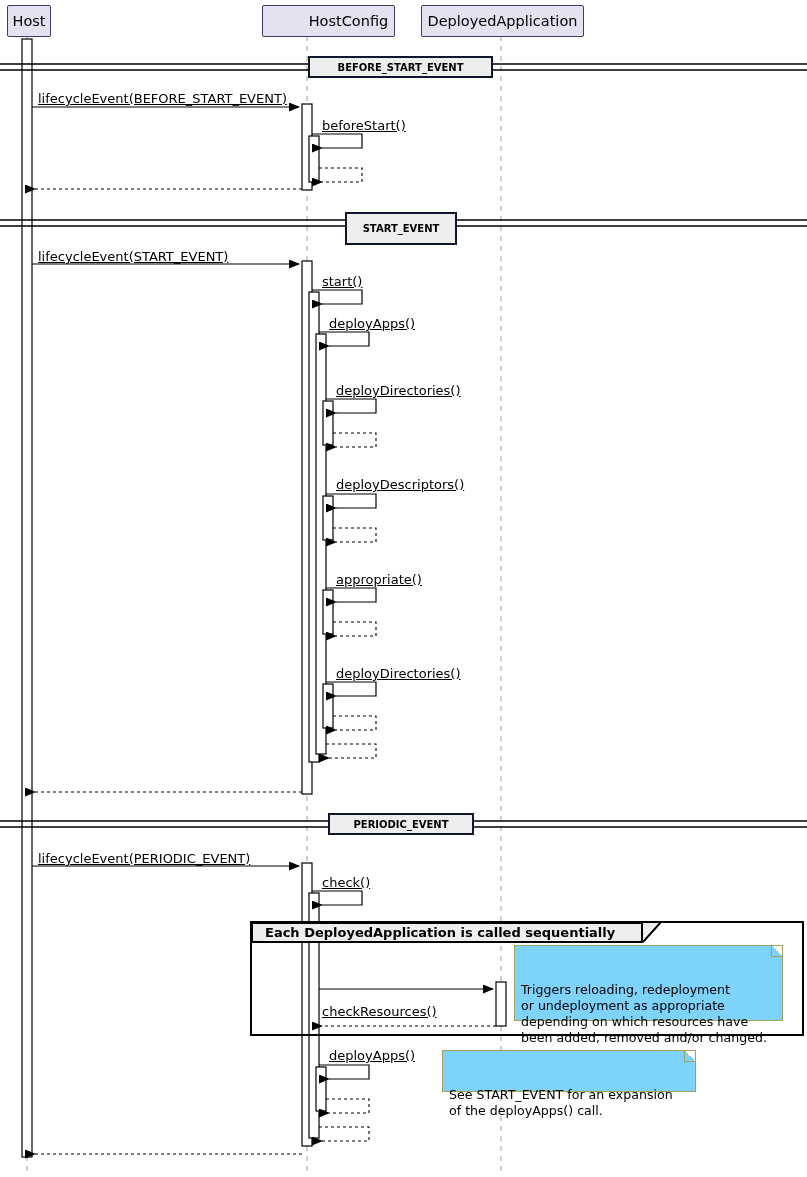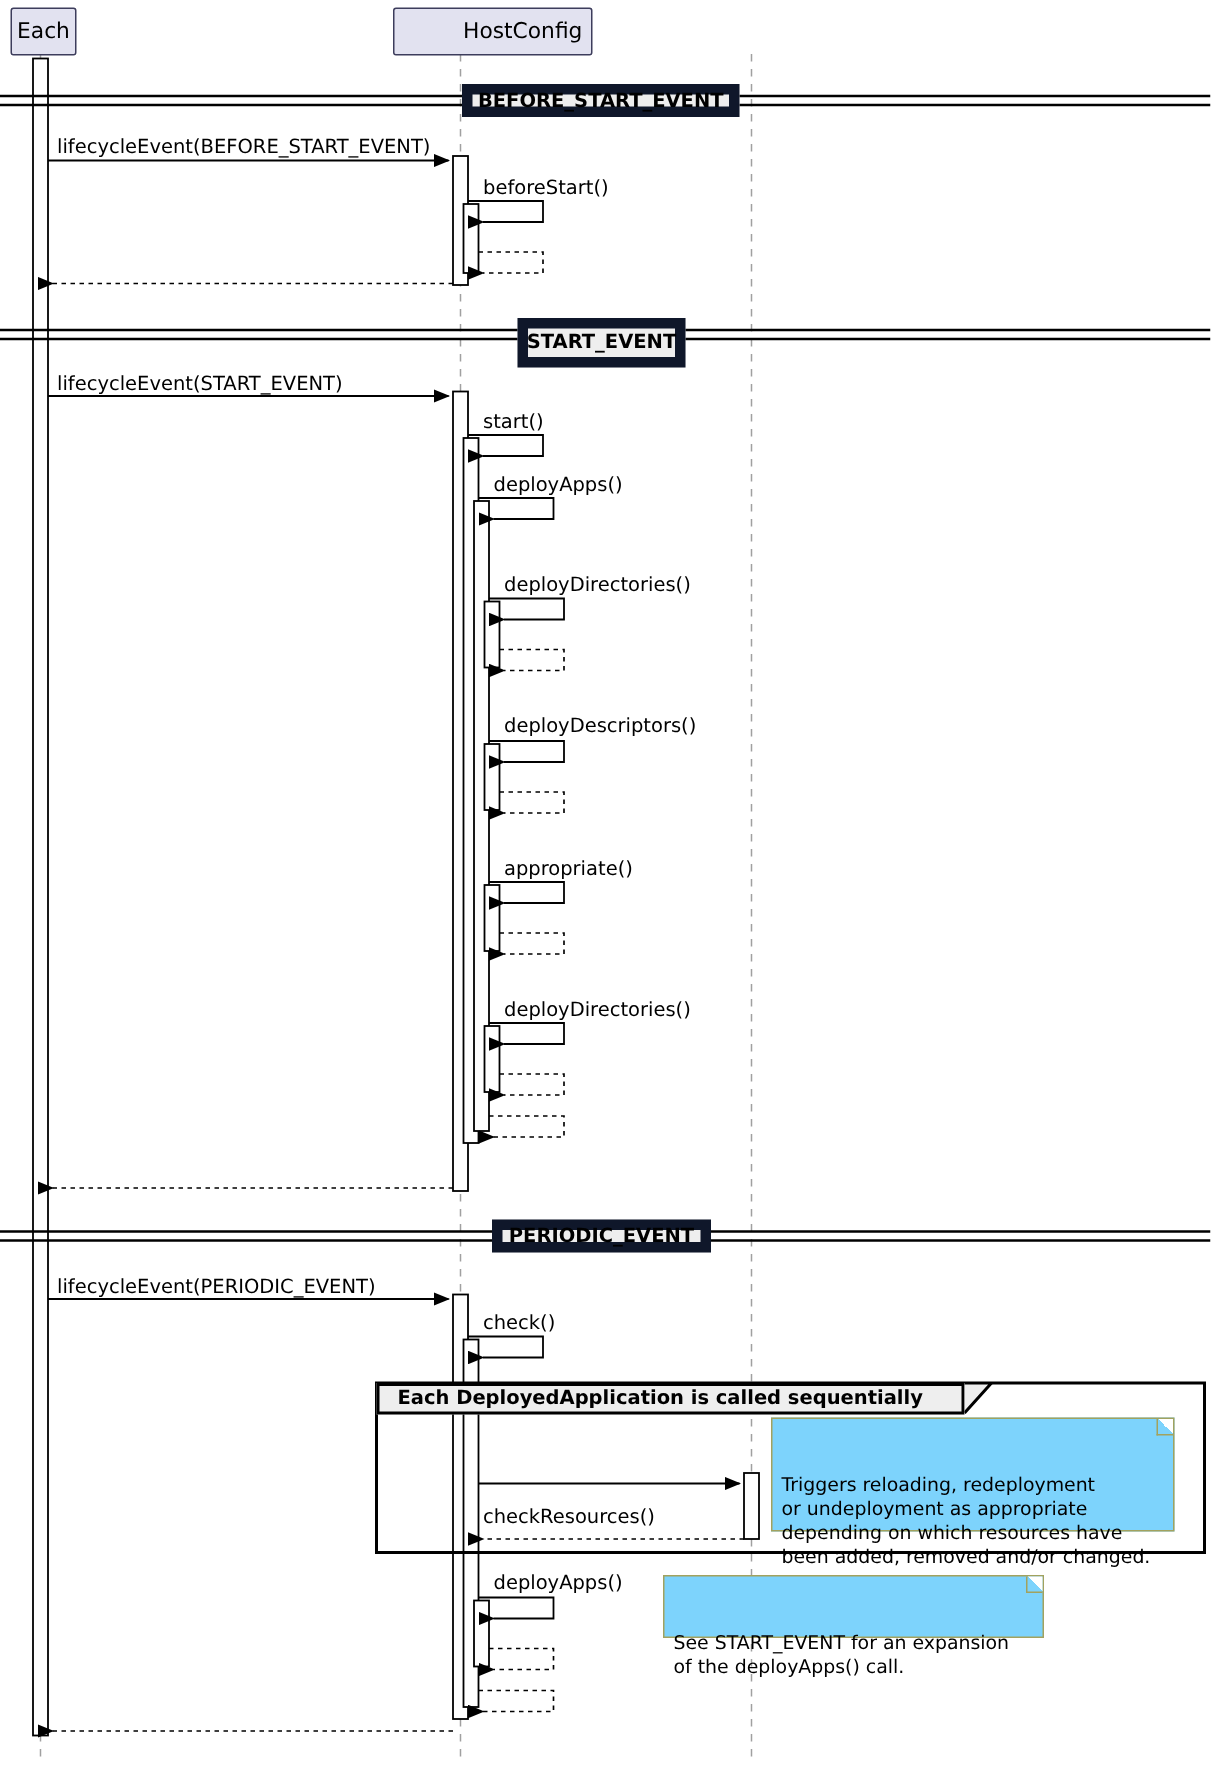--- a/index.html
+++ b/index.html
@@ -4,33 +4,33 @@
 <style>
   html,body{margin:0;padding:0;background:#fff;}
   body{width:807px;height:1177px;position:relative;
        font-family:"DejaVu Sans","Liberation Sans",sans-serif;}
   #canvas{position:absolute;left:0;top:0;width:807px;height:1177px;}
   svg{position:absolute;left:0;top:0;}
   .lbl{position:absolute;white-space:pre;color:#000;}
   .participant{position:absolute;background:#E2E2F0;border:1px solid #3D3D5C;
     border-radius:2px;display:flex;align-items:center;justify-content:center;
     font-size:14.5px;color:#000;}
-  .divider-box{position:absolute;background:#EEEEEE;border:7px solid #0f172a;
+  .divider-box{position:absolute;background:#EEEEEE;border:2px solid #0f172a;
     display:flex;align-items:center;justify-content:center;
-    font-size:13px;font-weight:bold;color:#000;box-sizing:border-box;}
+    font-size:10px;font-weight:bold;color:#000;box-sizing:border-box;}
   .frame-hdr{position:absolute;background:#EEEEEE;border:2px solid #000;
     box-sizing:border-box;font-size:13px;font-weight:bold;color:#000;
     display:flex;align-items:center;padding-left:12px;}
   .note{position:absolute;background:#7dd3fc;border:1px solid #A2A25E;
     box-sizing:border-box;font-size:12.6px;line-height:16.1px;color:#000;
     padding:4px 6px 4px 6px;white-space:pre-line;}
   .note .fold{position:absolute;right:0;top:0;width:10px;height:10px;
     background:linear-gradient(225deg,#fff 50%,transparent 50%);
     border-left:1px solid #A2A25E;border-bottom:1px solid #A2A25E;}
-  .msg{font-size:13px;color:#000;}
+  .msg{font-size:13px;color:#000;text-decoration:underline;}
 </style>
 </head>
 <body>
 
 <div id="canvas">
 
   <svg width="807" height="1177">
     <defs>
       <marker id="solidArrow" markerWidth="11" markerHeight="9" refX="10" refY="4.5" orient="auto" markerUnits="userSpaceOnUse">
         <path d="M0,0 L11,4.5 L0,9 z" fill="#000"></path>
@@ -114,24 +114,27 @@
       <line x1="0" y1="821" x2="807" y2="821"></line>
       <line x1="0" y1="827" x2="807" y2="827"></line>
     </g>
 
     <g fill="none" stroke="#000" stroke-width="2">
       <rect x="251" y="922" width="552" height="113"></rect>
     </g>
   </svg>
 
   <div class="participant" style="left:7px;top:5px;width:42px;height:30px;">
-    <span>Each</span>
+    <span>Host</span>
   </div>
   <div class="participant" style="left:262px;top:5px;width:91px;height:30px;padding-left:40px;">
     <span>HostConfig</span>
+  </div>
+  <div class="participant" style="left:421px;top:5px;width:161px;height:30px;">
+    <span>DeployedApplication</span>
   </div>
 
   <div class="divider-box" style="left:308px;top:56px;width:185px;height:22px;">
     <span>BEFORE_START_EVENT</span>
   </div>
   <div class="divider-box" style="left:345px;top:212px;width:112px;height:33px;">
     <span>START_EVENT</span>
   </div>
   <div class="divider-box" style="left:328px;top:813px;width:146px;height:22px;">
     <span>PERIODIC_EVENT</span>

